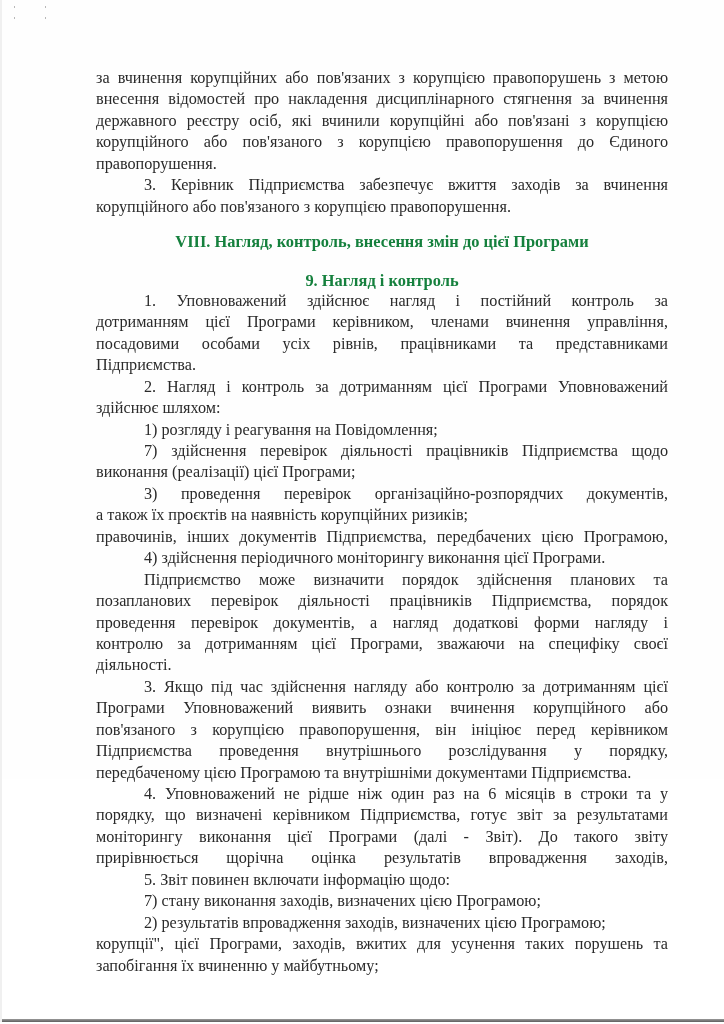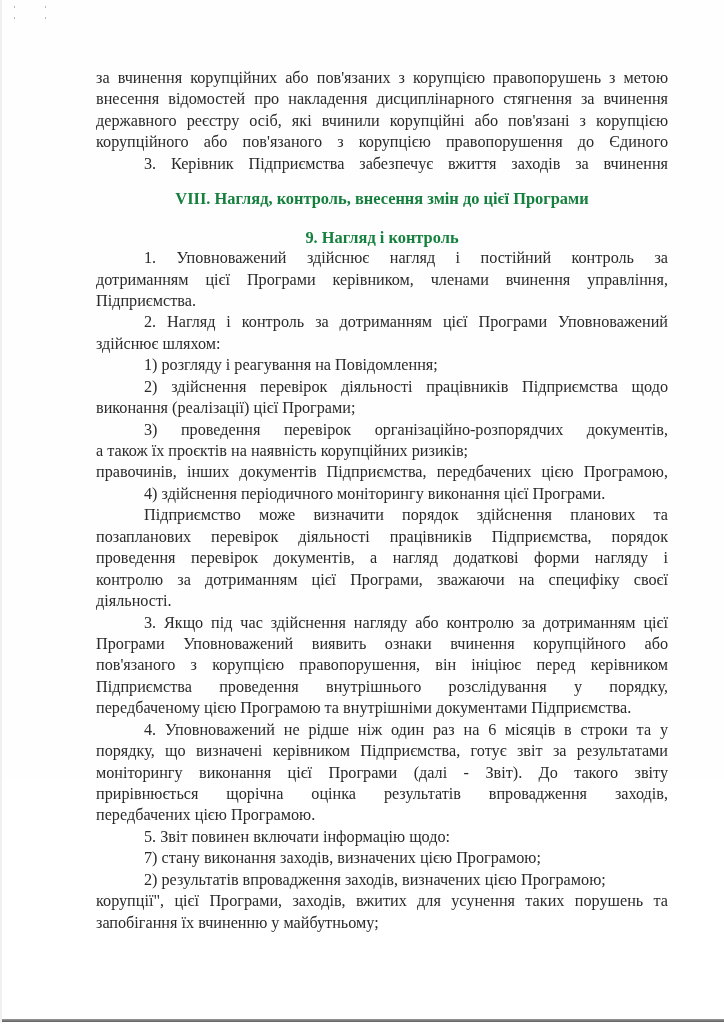--- a/index.html
+++ b/index.html
@@ -82,47 +82,50 @@
   <span class="speck" style="left:45px;top:6px"></span>
   <span class="speck" style="left:45px;top:17px"></span>
 
   <div class="text">
 
     <div>
       <span class="line justify">за вчинення корупційних або пов'язаних з корупцією правопорушень з метою</span>
       <span class="line justify">внесення відомостей про накладення дисциплінарного стягнення за вчинення</span>
       <span class="line justify">державного реєстру осіб, які вчинили корупційні або пов'язані з корупцією</span>
       <span class="line justify">корупційного або пов'язаного з корупцією правопорушення до Єдиного</span>
+      <span class="line">правопорушення.</span>
     </div>
 
     <div>
       <span class="line justify indent">3. Керівник Підприємства забезпечує вжиття заходів за вчинення</span>
+      <span class="line">корупційного або пов'язаного з корупцією правопорушення.</span>
     </div>
 
     <div class="gap-a"></div>
     <span class="line heading">VIII. Нагляд, контроль, внесення змін до цієї Програми</span>
     <div class="gap-b"></div>
     <span class="line heading">9. Нагляд і контроль</span>
 
     <div>
       <span class="line justify indent">1. Уповноважений здійснює нагляд і постійний контроль за</span>
       <span class="line justify">дотриманням цієї Програми керівником, членами вчинення управління,</span>
+      <span class="line justify">посадовими особами усіх рівнів, працівниками та представниками</span>
       <span class="line">Підприємства.</span>
     </div>
 
     <div>
       <span class="line justify indent">2. Нагляд і контроль за дотриманням цієї Програми Уповноважений</span>
       <span class="line">здійснює шляхом:</span>
     </div>
 
     <div>
       <span class="line indent">1) розгляду і реагування на Повідомлення;</span>
     </div>
     <div>
-      <span class="line justify indent">2) здійснення перевірок діяльності працівників Підприємства щодо</span>
+      <span class="line justify indent">7) здійснення перевірок діяльності працівників Підприємства щодо</span>
       <span class="line">виконання (реалізації) цієї Програми;</span>
     </div>
     <div>
       <span class="line justify indent">3) проведення перевірок організаційно-розпорядчих документів,</span>
       <span class="line">а також їх проєктів на наявність корупційних ризиків;</span>
       <span class="line justify">правочинів, інших документів Підприємства, передбачених цією Програмою,</span>
     </div>
     <div>
       <span class="line indent">4) здійснення періодичного моніторингу виконання цієї Програми.</span>
     </div>
@@ -141,21 +144,20 @@
       <span class="line justify">пов'язаного з корупцією правопорушення, він ініціює перед керівником</span>
       <span class="line justify">Підприємства проведення внутрішнього розслідування у порядку,</span>
       <span class="line">передбаченому цією Програмою та внутрішніми документами Підприємства.</span>
     </div>
 
     <div>
       <span class="line justify indent">4. Уповноважений не рідше ніж один раз на 6 місяців в строки та у</span>
       <span class="line justify">порядку, що визначені керівником Підприємства, готує звіт за результатами</span>
       <span class="line justify">моніторингу виконання цієї Програми (далі - Звіт). До такого звіту</span>
       <span class="line justify">прирівнюється щорічна оцінка результатів впровадження заходів,</span>
-      <span class="line">передбачених цією Програмою.</span>
     </div>
 
     <div>
       <span class="line indent">5. Звіт повинен включати інформацію щодо:</span>
     </div>
     <div>
       <span class="line indent">7) стану виконання заходів, визначених цією Програмою;</span>
     </div>
     <div>
       <span class="line indent">2) результатів впровадження заходів, визначених цією Програмою;</span>

